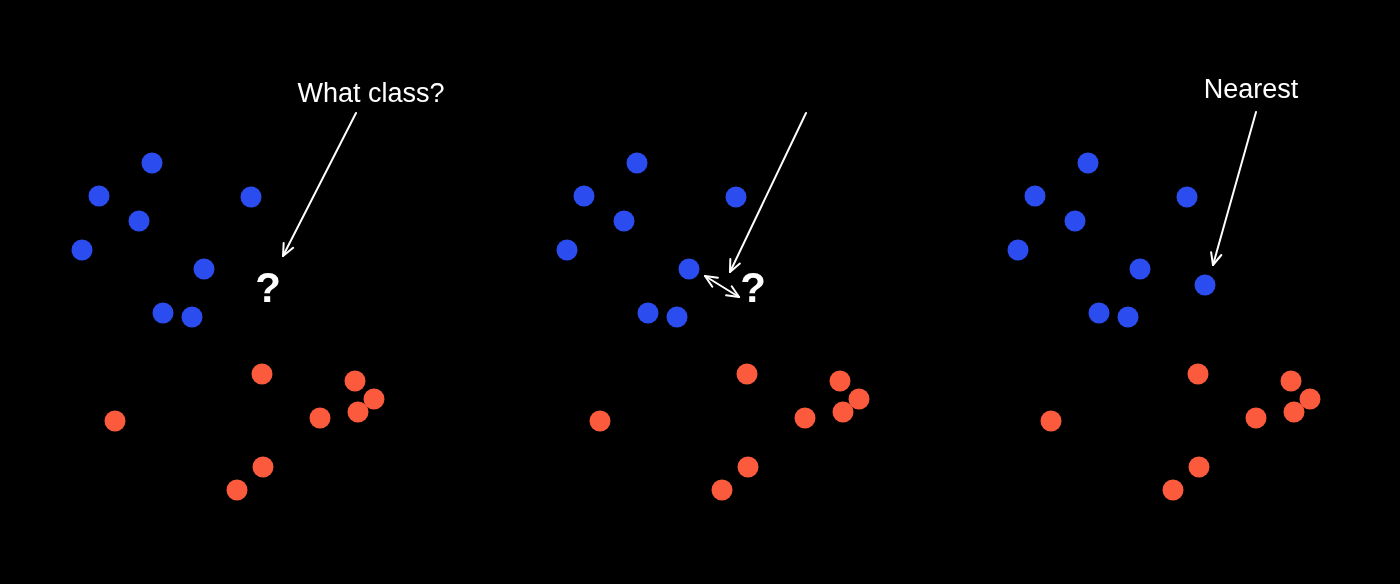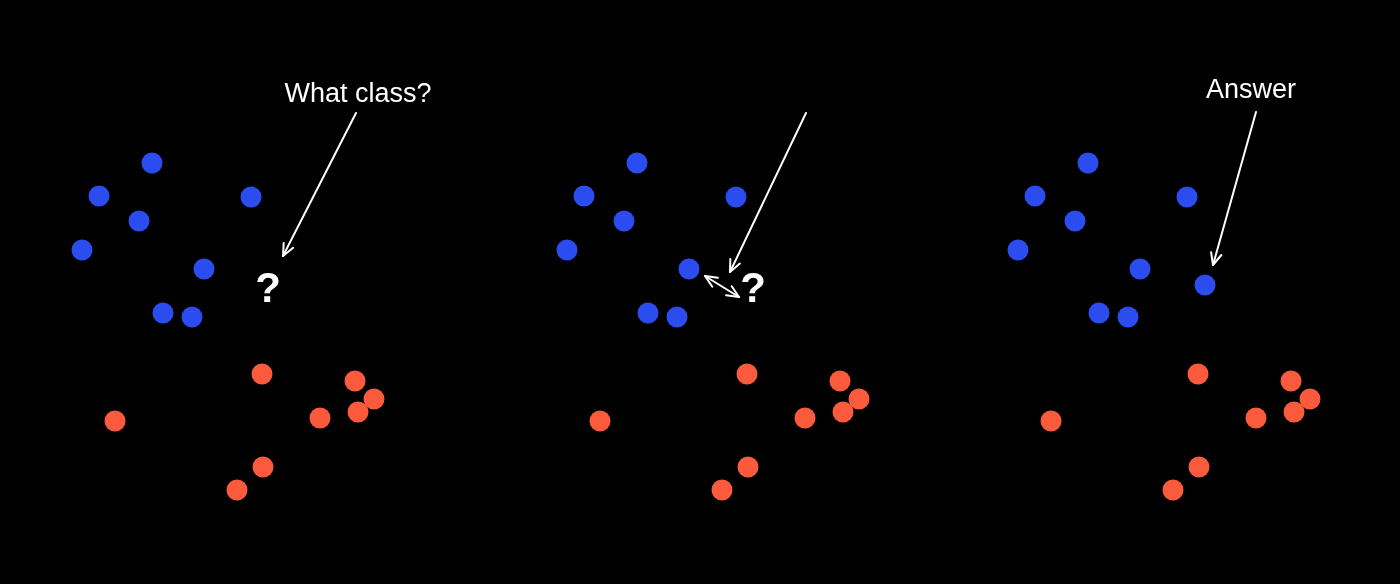--- a/index.html
+++ b/index.html
@@ -76,21 +76,21 @@
         <div class="dot blue" style="left: 192px; top: 317px; width: 21px; height: 21px; background: rgb(43, 77, 240);"></div>
         <div class="dot red" style="left: 262px; top: 374px; width: 21px; height: 21px; background: rgb(251, 90, 60);"></div>
         <div class="dot red" style="left: 355px; top: 381px; width: 21px; height: 21px; background: rgb(251, 90, 60);"></div>
         <div class="dot red" style="left: 374px; top: 399px; width: 21px; height: 21px; background: rgb(251, 90, 60);"></div>
         <div class="dot red" style="left: 320px; top: 418px; width: 21px; height: 21px; background: rgb(251, 90, 60);"></div>
         <div class="dot red" style="left: 358px; top: 412px; width: 21px; height: 21px; background: rgb(251, 90, 60);"></div>
         <div class="dot red" style="left: 115px; top: 421px; width: 21px; height: 21px; background: rgb(251, 90, 60);"></div>
         <div class="dot red" style="left: 263px; top: 467px; width: 21px; height: 21px; background: rgb(251, 90, 60);"></div>
         <div class="dot red" style="left: 237px; top: 490px; width: 21px; height: 21px; background: rgb(251, 90, 60);"></div>
         <div class="qmark" style="left: 268px; top: 288px;">?</div>
-        <div class="label" style="left: 358px; top: 80px; text-align: right;">What class?</div>
+        <div class="label" style="left: 371px; top: 80px; text-align: right;">What class?</div>
       </div>
       <div class="panel">
         <div class="dot blue" style="left: 637px; top: 163px; width: 21px; height: 21px; background: rgb(43, 77, 240);"></div>
         <div class="dot blue" style="left: 584px; top: 196px; width: 21px; height: 21px; background: rgb(43, 77, 240);"></div>
         <div class="dot blue" style="left: 624px; top: 221px; width: 21px; height: 21px; background: rgb(43, 77, 240);"></div>
         <div class="dot blue" style="left: 736px; top: 197px; width: 21px; height: 21px; background: rgb(43, 77, 240);"></div>
         <div class="dot blue" style="left: 567px; top: 250px; width: 21px; height: 21px; background: rgb(43, 77, 240);"></div>
         <div class="dot blue" style="left: 689px; top: 269px; width: 21px; height: 21px; background: rgb(43, 77, 240);"></div>
         <div class="dot blue" style="left: 648px; top: 313px; width: 21px; height: 21px; background: rgb(43, 77, 240);"></div>
         <div class="dot blue" style="left: 677px; top: 317px; width: 21px; height: 21px; background: rgb(43, 77, 240);"></div>
@@ -115,21 +115,21 @@
         <div class="dot blue" style="left: 1128px; top: 317px; width: 21px; height: 21px; background: rgb(43, 77, 240);"></div>
         <div class="dot red" style="left: 1198px; top: 374px; width: 21px; height: 21px; background: rgb(251, 90, 60);"></div>
         <div class="dot red" style="left: 1291px; top: 381px; width: 21px; height: 21px; background: rgb(251, 90, 60);"></div>
         <div class="dot red" style="left: 1310px; top: 399px; width: 21px; height: 21px; background: rgb(251, 90, 60);"></div>
         <div class="dot red" style="left: 1256px; top: 418px; width: 21px; height: 21px; background: rgb(251, 90, 60);"></div>
         <div class="dot red" style="left: 1294px; top: 412px; width: 21px; height: 21px; background: rgb(251, 90, 60);"></div>
         <div class="dot red" style="left: 1051px; top: 421px; width: 21px; height: 21px; background: rgb(251, 90, 60);"></div>
         <div class="dot red" style="left: 1199px; top: 467px; width: 21px; height: 21px; background: rgb(251, 90, 60);"></div>
         <div class="dot red" style="left: 1173px; top: 490px; width: 21px; height: 21px; background: rgb(251, 90, 60);"></div>
         <div class="dot blue" style="left: 1205px; top: 285px; width: 21px; height: 21px; background: rgb(43, 77, 240);"></div>
-        <div class="label" style="left: 1251px; top: 76px;">Answer</div>
+        <div class="label" style="left: 1251px; top: 76px;">Nearest</div>
       </div>
     </div>
   <svg class="overlay" id="arrows-layer" viewBox="0 0 1400 584" xmlns="http://www.w3.org/2000/svg">
       <g>
         <line x1="356" y1="113" x2="283" y2="256" stroke="#ffffff" stroke-width="2" stroke-linecap="round"></line>
         <path d="M 283.6757468068001 243.0175747160594 L 283 256 L 293.1183095414421 247.83790394423332" stroke="#ffffff" stroke-width="2" fill="none" stroke-linecap="round" stroke-linejoin="round"></path>
       </g>
       <g>
         <line x1="806" y1="113" x2="730" y2="272" stroke="#ffffff" stroke-width="2" stroke-linecap="round"></line>
         <path d="M 730.3364411783926 259.00435429332265 L 730 272 L 739.9016801447154 263.57641820175365" stroke="#ffffff" stroke-width="2" fill="none" stroke-linecap="round" stroke-linejoin="round"></path>

